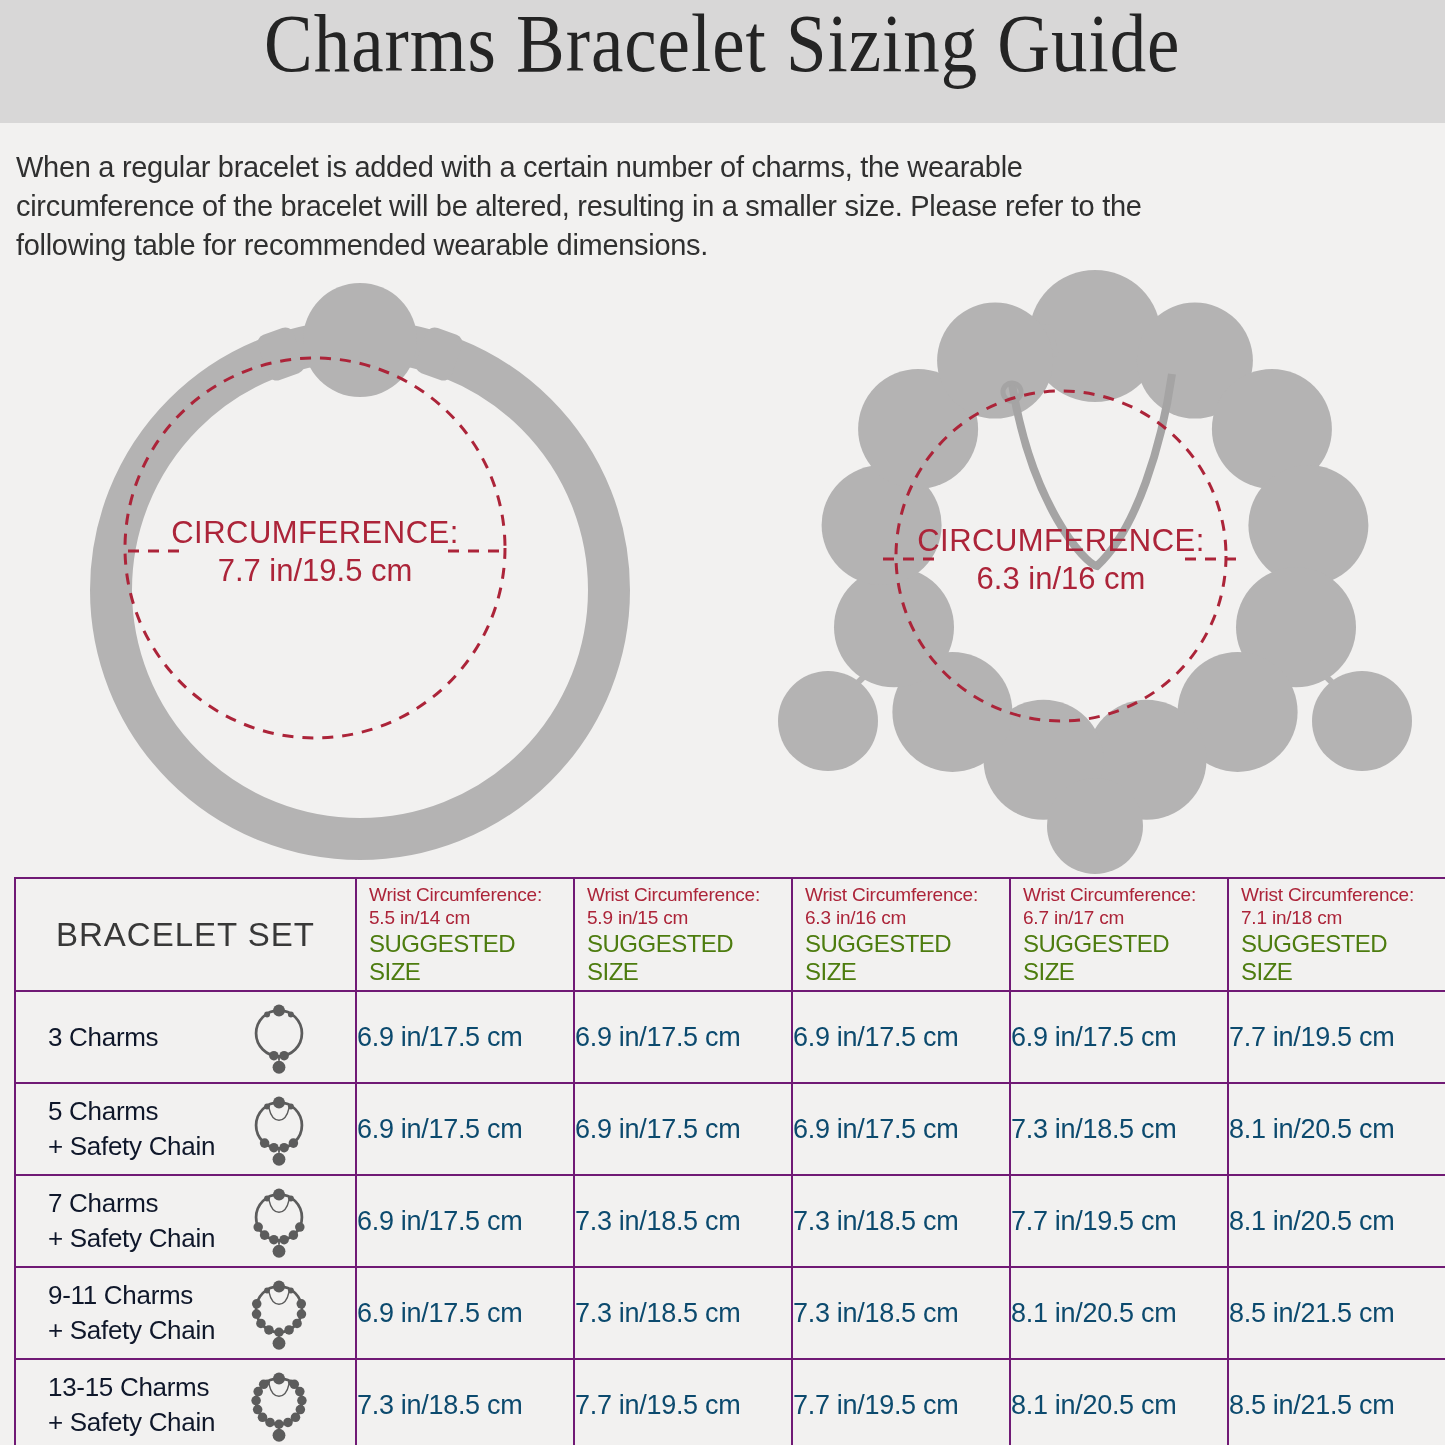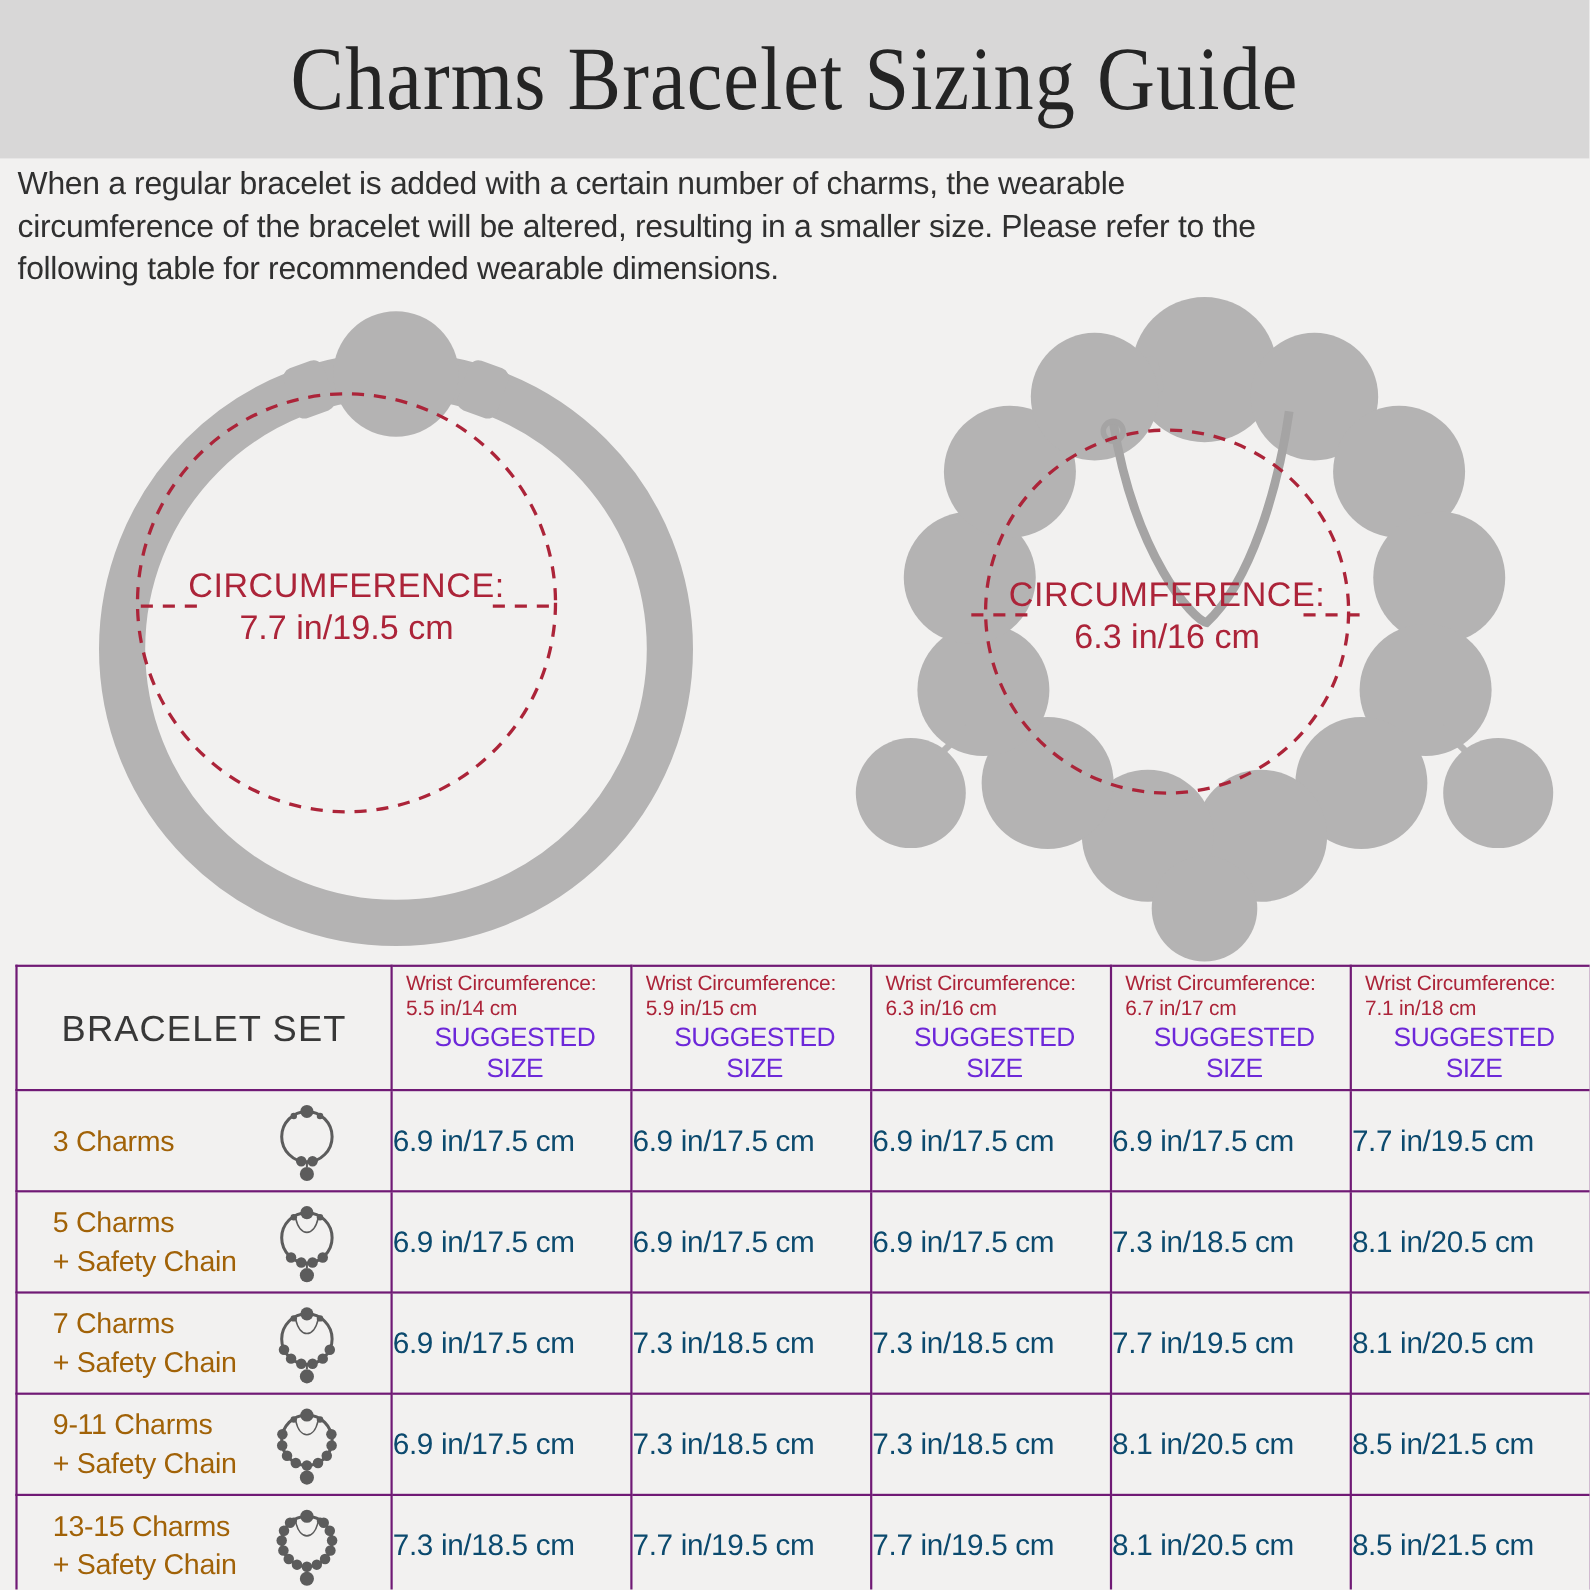--- a/index.html
+++ b/index.html
@@ -3,22 +3,22 @@
 <meta charset="utf-8">
 <style>
   html,body{margin:0;padding:0;}
   body{
     width:1445px;height:1445px;position:relative;overflow:hidden;
     background:#f2f1f0;
     font-family:"Liberation Sans",sans-serif;
     color:#3a3a3a;
   }
   .band{
-    position:absolute;top:0;left:0;width:1445px;height:144px;
-    background:#d8d7d7;display:flex;align-items:center;justify-content:center;
+    position:absolute;top:0;left:0;width:1445px;height:123px;
+    background:#d8d7d7;display:flex;align-items:flex-start;justify-content:center;
   }
   .band h1{
     margin:0;font-family:"Liberation Serif",serif;font-weight:400;
     font-size:76px;color:#242424;letter-spacing:1px;
     transform:scale(0.96,1.08);
   }
   .intro{
     position:absolute;top:148px;left:16px;width:1400px;
     font-size:29px;line-height:39px;letter-spacing:-0.3px;color:#303030;
   }
@@ -36,28 +36,28 @@
   }
   .sizing-table thead th{height:94px;}
   .sizing-table tbody td{height:90px;}
   th.corner{font-weight:400;font-size:33px;letter-spacing:1px;color:#383838;text-align:center;margin-top:13px;}
   th.wrist-col{text-align:left;vertical-align:middle;font-weight:400;}
   .wrist{
     padding:4px 6px 0 12px;font-size:19px;line-height:23px;
     color:#ac2439;letter-spacing:-0.2px;
   }
   .suggested{
-    padding:1px 6px 4px 12px;font-size:24px;color:#6d28d9;letter-spacing:-0.5px;text-align:center;
+    padding:1px 6px 4px 12px;font-size:24px;color:#4d7c0f;letter-spacing:-0.5px;
   }
   td.label-cell{padding:0;}
   .label-wrap{
     display:flex;align-items:center;justify-content:space-between;
     padding:0 36px 0 32px;height:100%;
   }
-  .row-label{font-size:26px;line-height:35px;color:#a16207;letter-spacing:-0.3px;}
+  .row-label{font-size:26px;line-height:35px;color:#0f172a;letter-spacing:-0.3px;}
   .bracelet-icon{width:80px;height:88px;flex:0 0 auto;}
   td.size-cell{text-align:left;font-size:27px;color:#0c4a6e;letter-spacing:-0.3px;}
 </style>
 </head>
 <body>
 
 <div class="band">
   <h1>Charms Bracelet Sizing Guide</h1>
 </div>
 

